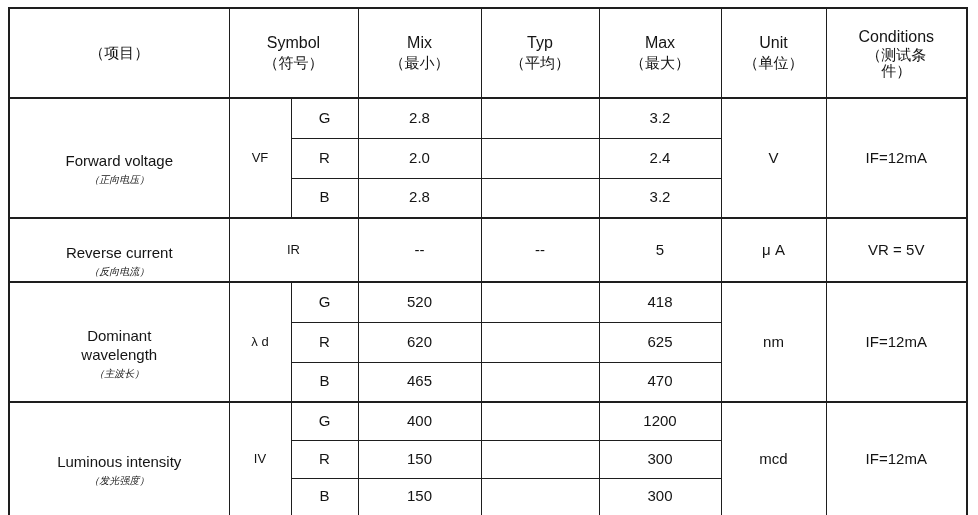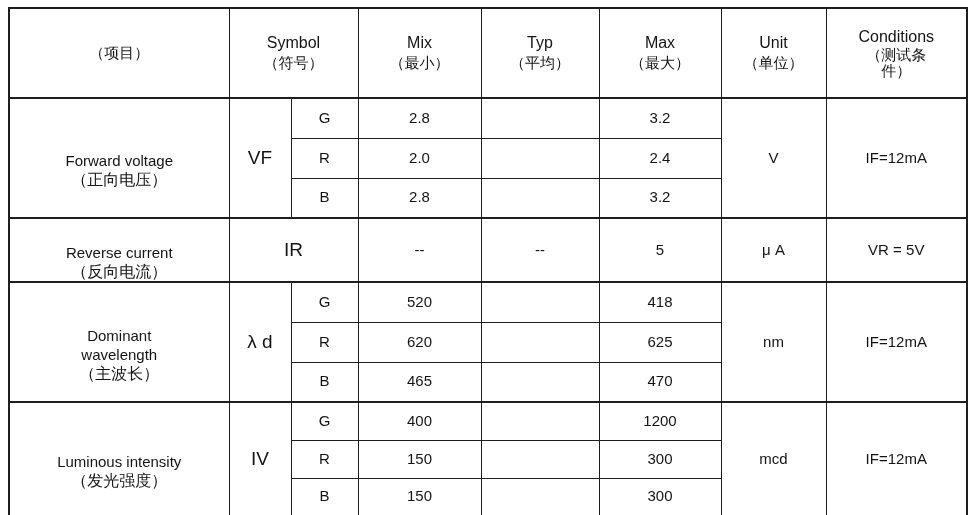--- a/index.html
+++ b/index.html
@@ -36,22 +36,22 @@
   .hdr-en { display: block; font-size: 16px; line-height: 20px; }
   .hdr-zh { display: block; font-size: 15px; line-height: 20px; }
   .hdr-zh-narrow {
     display: inline-block;
     max-width: 72px;
     font-size: 15px;
     line-height: 16px;
     vertical-align: top;
   }
   .item-en { display: block; font-size: 15px; line-height: 19px; white-space: pre-line; margin-top: 24px; }
-  .item-zh { display: block; font-size: 16px; line-height: 19px; }
-  .sym  { font-size: 19px; }
+  .item-zh { display: block; font-size: 10px; line-height: 19px; font-style: italic; }
+  .sym  { font-size: 13px; }
   .val  { font-size: 15px; }
 </style>
 </head>
 <body>
 
 <table class="spec">
   <colgroup>
     <col style="width:220px">
     <col style="width:62px">
     <col style="width:67px">

